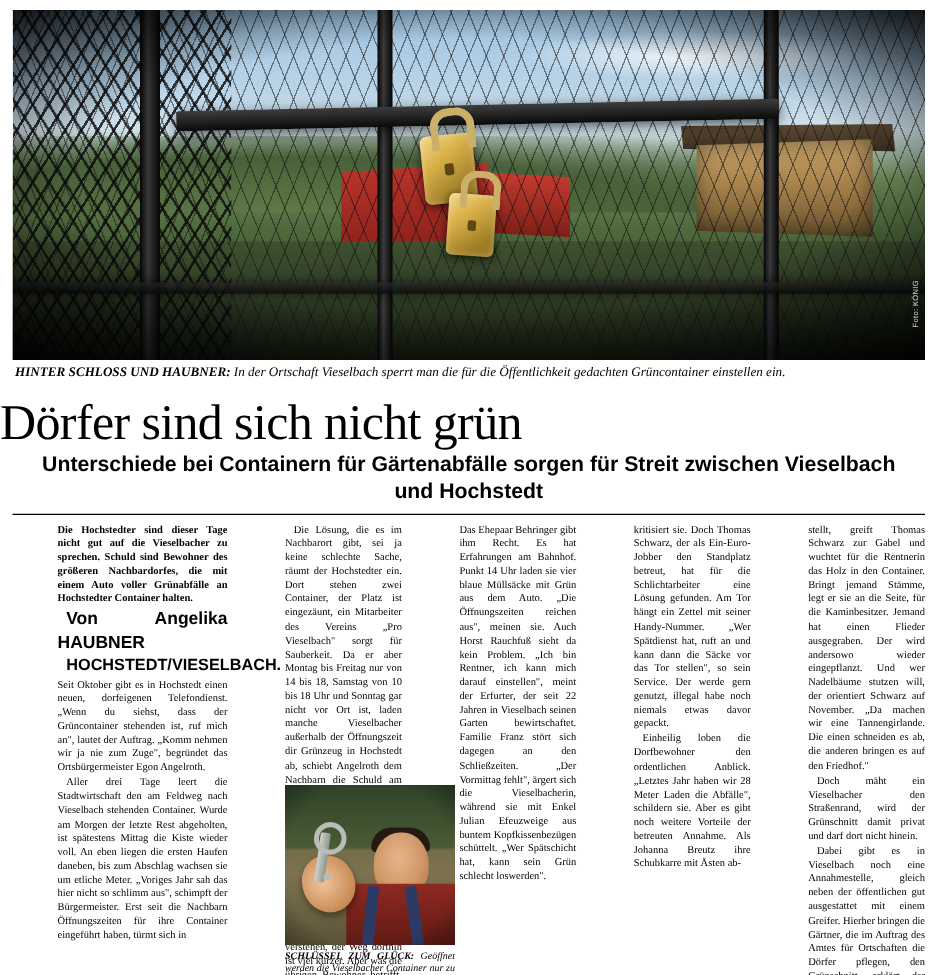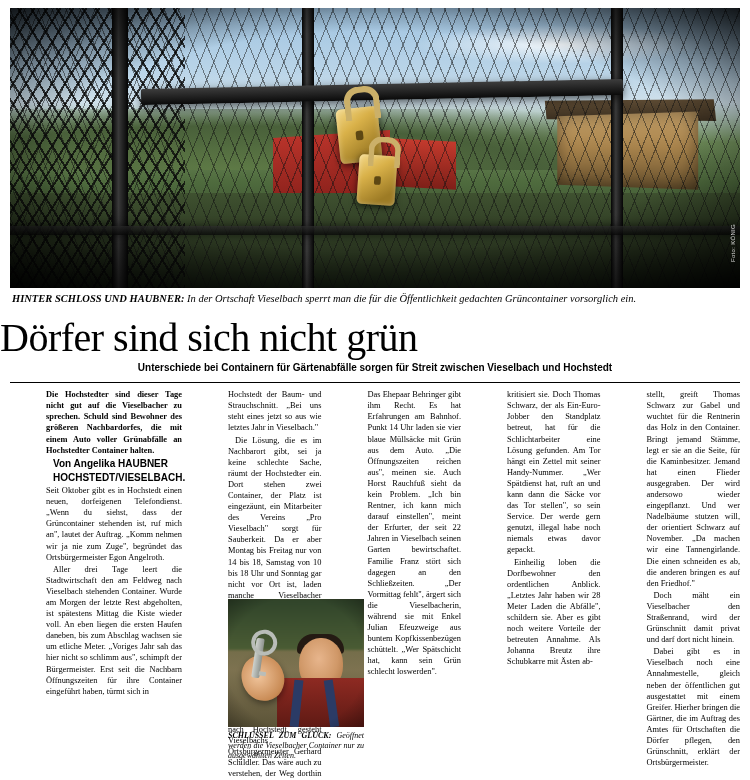--- a/index.html
+++ b/index.html
@@ -211,21 +211,21 @@
     text-align: left;
     font-size: 40px;
     line-height: 1.05;
     margin: 12px 0 3px 0;
     font-family: "Liberation Serif", serif;
     font-weight: normal;
     letter-spacing: -0.5px;
   }
   .subhead {
     text-align: center;
-    font-size: 10px;
+    font-size: 17px;
     font-weight: bold;
     font-family: "Liberation Sans", sans-serif;
     margin: 0 18px 8px 18px;
     line-height: 1.2;
   }
   .rule {
     height: 1px;
     background: #000;
     margin: 4px 10px 6px 10px;
   }
@@ -248,28 +248,28 @@
     margin-left: 36px;
   }
   .col p {
     margin: 0 0 1px 0;
     text-indent: 7px;
   }
   .col p.noindent { text-indent: 0; }
   .kicker {
     font-weight: bold;
     font-family: "Liberation Sans", sans-serif;
-    font-size: 10px;
+    font-size: 13px;
     margin: 0 0 2px 0;
     text-indent: 0;
   }
   .byline {
     font-weight: bold;
     font-family: "Liberation Sans", sans-serif;
-    font-size: 10px;
+    font-size: 14px;
     margin: 6px 0 5px 0;
     text-indent: 0;
   }
 
   
   .photo2-wrap {
     position: absolute;
     left: 0;
     bottom: 34px;
     width: 136px;
@@ -404,39 +404,38 @@
 
       <div class="lock l1"></div>
       <div class="lock l2"></div>
 
       <div class="vignette"></div>
     </div>
     <div class="photo-credit">Foto: KÖNIG</div>
   </div>
 
   <div class="caption-top">
-    <b>HINTER SCHLOSS UND HAUBNER:</b><span> In der Ortschaft Vieselbach sperrt man die für die Öffentlichkeit gedachten Grüncontainer vorsorglich ein.</span>
+    <b>HINTER SCHLOSS UND HAUBNER:</b><span> In der Ortschaft Vieselbach sperrt man die für die Öffentlichkeit gedachten Grüncontainer einstellen ein.</span>
   </div>
 
   <h1 class="headline">Dörfer sind sich nicht grün</h1>
   <div class="subhead">Unterschiede bei Containern für Gärtenabfälle sorgen für Streit zwischen Vieselbach und Hochstedt</div>
   <div class="rule"></div>
 
   <div class="cols">
 
     <div class="col">
       <p class="noindent" style="font-weight:bold;">Die Hochstedter sind dieser Tage nicht gut auf die Vieselbacher zu sprechen. Schuld sind Bewohner des größeren Nachbardorfes, die mit einem Auto voller Grünabfälle an Hochstedter Container halten.</p>
       <p class="byline">Von Angelika HAUBNER</p>
       <p class="kicker">HOCHSTEDT/VIESELBACH.</p>
       <p class="noindent">Seit Oktober gibt es in Hochstedt einen neuen, dorfeigenen Telefondienst. „Wenn du siehst, dass der Grüncontainer stehenden ist, ruf mich an", lautet der Auftrag. „Komm nehmen wir ja nie zum Zuge", begründet das Ortsbürgermeister Egon Angelroth.</p>
       <p>Aller drei Tage leert die Stadtwirtschaft den am Feldweg nach Vieselbach stehenden Container. Wurde am Morgen der letzte Rest abgeholten, ist spätestens Mittag die Kiste wieder voll. An eben liegen die ersten Haufen daneben, bis zum Abschlag wachsen sie um etliche Meter. „Voriges Jahr sah das hier nicht so schlimm aus", schimpft der Bürgermeister. Erst seit die Nachbarn Öffnungszeiten für ihre Container eingeführt haben, türmt sich in</p>
     </div>
 
     <div class="col">
-      <p class="noindent">Hochstedt der Baum- und Strauchschnitt. „Bei uns steht eines jetzt so aus wie letztes Jahr in Vieselbach."</p>
       <p>Die Lösung, die es im Nachbarort gibt, sei ja keine schlechte Sache, räumt der Hochstedter ein. Dort stehen zwei Container, der Platz ist eingezäunt, ein Mitarbeiter des Vereins „Pro Vieselbach" sorgt für Sauberkeit. Da er aber Montag bis Freitag nur von 14 bis 18, Samstag von 10 bis 18 Uhr und Sonntag gar nicht vor Ort ist, laden manche Vieselbacher außerhalb der Öffnungszeit dir Grünzeug in Hochstedt ab, schiebt Angelroth dem Nachbarn die Schuld am Abfallberg zu.</p>
       <p>Die Vieselbacher, die hinter dem Viadukt ihren Garten und damit Grünschnitt tatsächlich nach Hochstedt, bringen Grünschnitt tatsächlich nach Hochstedt, gesteht Vieselbachs Ortsbürgermeister Gerhard Schildler. Das wäre auch zu verstehen, der Weg dorthin ist viel kürzer. Aber was die übrigen Bewohner betrifft, weise er die Vorwürfe seines Amtskollegen zurück. Die Vieselbacher hätten sich auf die Öffnungszeiten eingestellt.</p>
 
       <div class="photo2-wrap">
         <div class="photo2">
           <div class="p2-bg-green"></div>
           <div class="p2-hair"></div>
           <div class="p2-face"></div>
           <div class="p2-shirt"></div>
           <div class="p2-strap1"></div>

